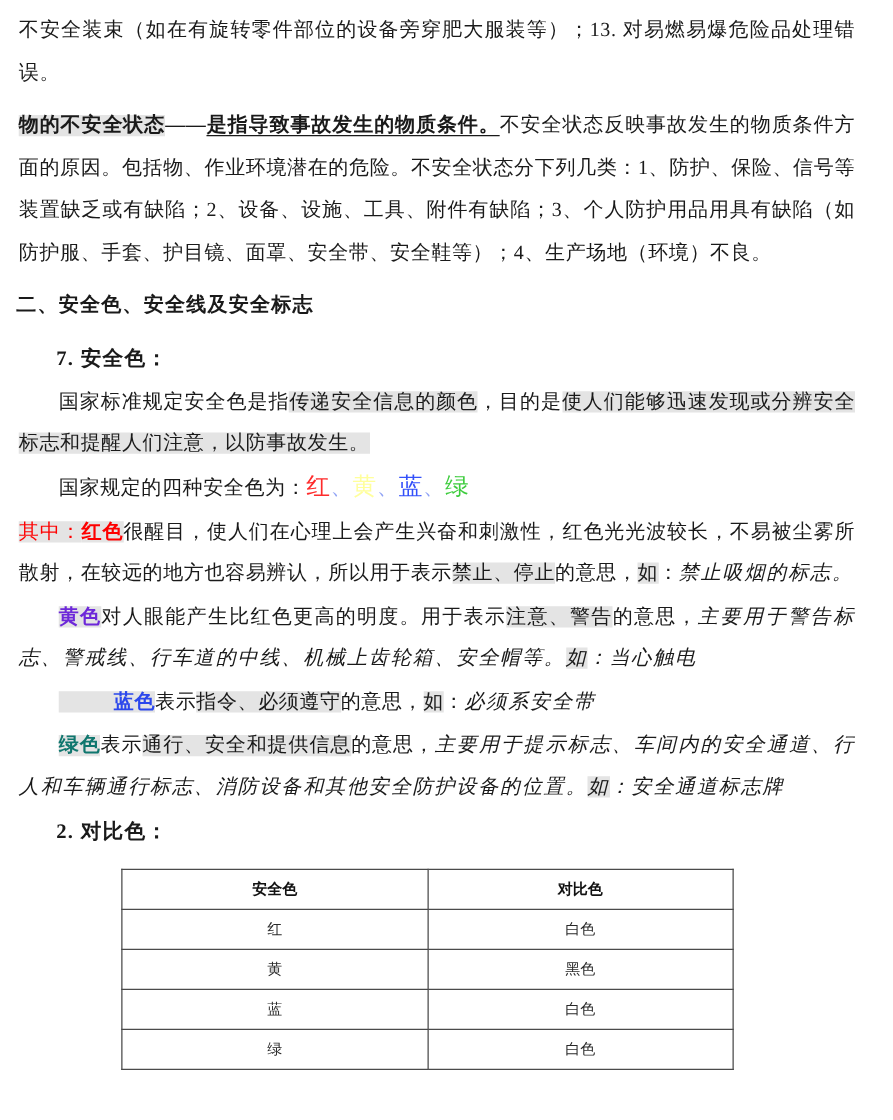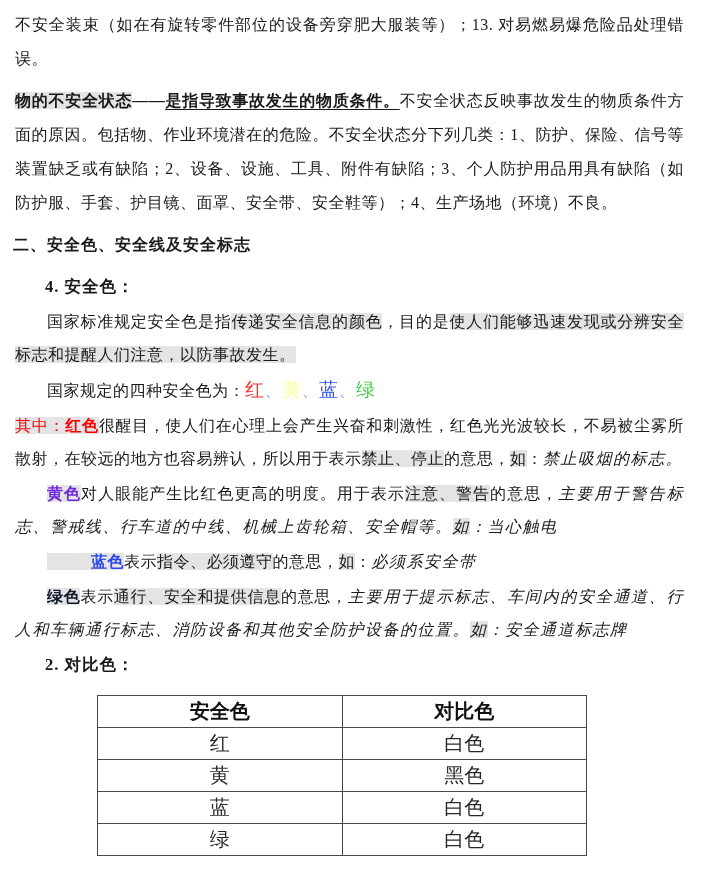--- a/index.html
+++ b/index.html
@@ -25,49 +25,49 @@
     padding-left:32px;letter-spacing:1px;
   }
   
   .b{font-weight:bold;}
   .u{text-decoration:underline;text-underline-offset:3px;}
   .hl{background:#e4e4e4;}
   .kai{font-style:italic;letter-spacing:1.5px;}
   .red{color:#fe0000;}
   .yellow{color:#6d28d9;}
   .blue{color:#2b47ec;padding-left:44px;}
-  .green{color:#0f172a;}
+  .green{color:#0f766e;}
   .red-lg{color:#fe2b2b;font-size:19px;}
   .yellow-lg{color:#ffff9c;font-size:19px;}
   .blue-lg{color:#3350fa;font-size:19px;}
   .green-lg{color:#3dcc3d;font-size:19px;}
   .sep{color:#8fa2f5;font-size:17px;}
   
   .ctable{
     border-collapse:collapse;margin:14px 0 0 84px;
     width:490px;table-layout:fixed;
   }
   .ctable th,.ctable td{
     border:1px solid #4a4a4a;height:31px;text-align:center;
-    font-size:20px;padding:0;color:#2a2a2a;
+    font-size:12px;padding:0;color:#2a2a2a;
   }
   .ctable th{font-weight:bold;color:#111;}
 </style>
 </head>
 <body>
 
 <div class="page">
 
   <p class="para"><span>不安全装束（如在有旋转零件部位的设备旁穿肥大服装等）；13. 对易燃易爆危险品处理错误。</span></p>
 
   <p class="para mt8"><span class="b hl">物的不安全状态</span><span class="b">——</span><span class="b u">是指导致事故发生的物质条件。</span><span>不安全状态反映事故发生的物质条件方面的原因。包括物、作业环境潜在的危险。不安全状态分下列几类：1、防护、保险、信号等装置缺乏或有缺陷；2、设备、设施、工具、附件有缺陷；3、个人防护用品用具有缺陷（如防护服、手套、护目镜、面罩、安全带、安全鞋等）；4、生产场地（环境）不良。</span></p>
 
   <h2 class="heading">二、安全色、安全线及安全标志</h2>
 
-  <p class="subhead">4. 安全色：</p>
+  <p class="subhead">7. 安全色：</p>
 
   <p class="para tight indent"><span>国家标准规定安全色是指</span><span class="hl">传递安全信息的颜色</span><span>，目的是</span><span class="hl">使人们能够迅速发现或分辨安全标志和提醒人们注意，以防事故发生。</span></p>
 
   <p class="para tight indent"><span>国家规定的四种安全色为：</span><span class="red-lg">红</span><span class="sep">、</span><span class="yellow-lg">黄</span><span class="sep">、</span><span class="blue-lg">蓝</span><span class="sep">、</span><span class="green-lg">绿</span></p>
 
   <p class="para tight"><span class="red hl">其中：</span><span class="red b hl">红色</span><span>很醒目，使人们在心理上会产生兴奋和刺激性，红色光光波较长，不易被尘雾所散射，在较远的地方也容易辨认，所以用于表示</span><span class="hl">禁止、停止</span><span>的意思，</span><span class="hl">如</span><span>：</span><span class="kai">禁止吸烟的标志。</span></p>
 
   <p class="para tight indent"><span class="yellow b hl">黄色</span><span>对人眼能产生比红色更高的明度。用于表示</span><span class="hl">注意、警告</span><span>的意思，</span><span class="kai">主要用于警告标志、警戒线、行车道的中线、机械上齿轮箱、安全帽等。</span><span class="kai hl">如</span><span class="kai">：</span><span class="kai">当心触电</span></p>
 
   <p class="para tight indent"><span class="blue b hl">蓝色</span><span>表示</span><span class="hl">指令、必须遵守</span><span>的意思，</span><span class="hl">如</span><span>：</span><span class="kai">必须系安全带</span></p>

